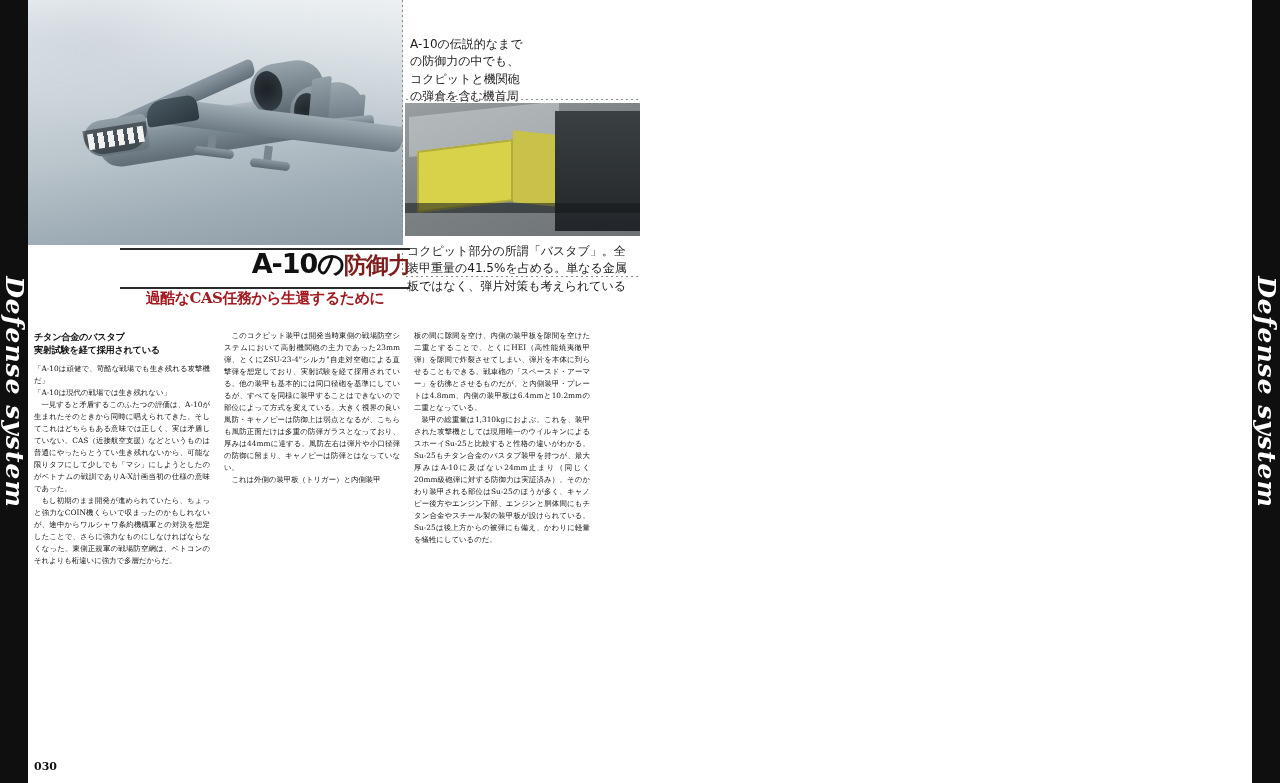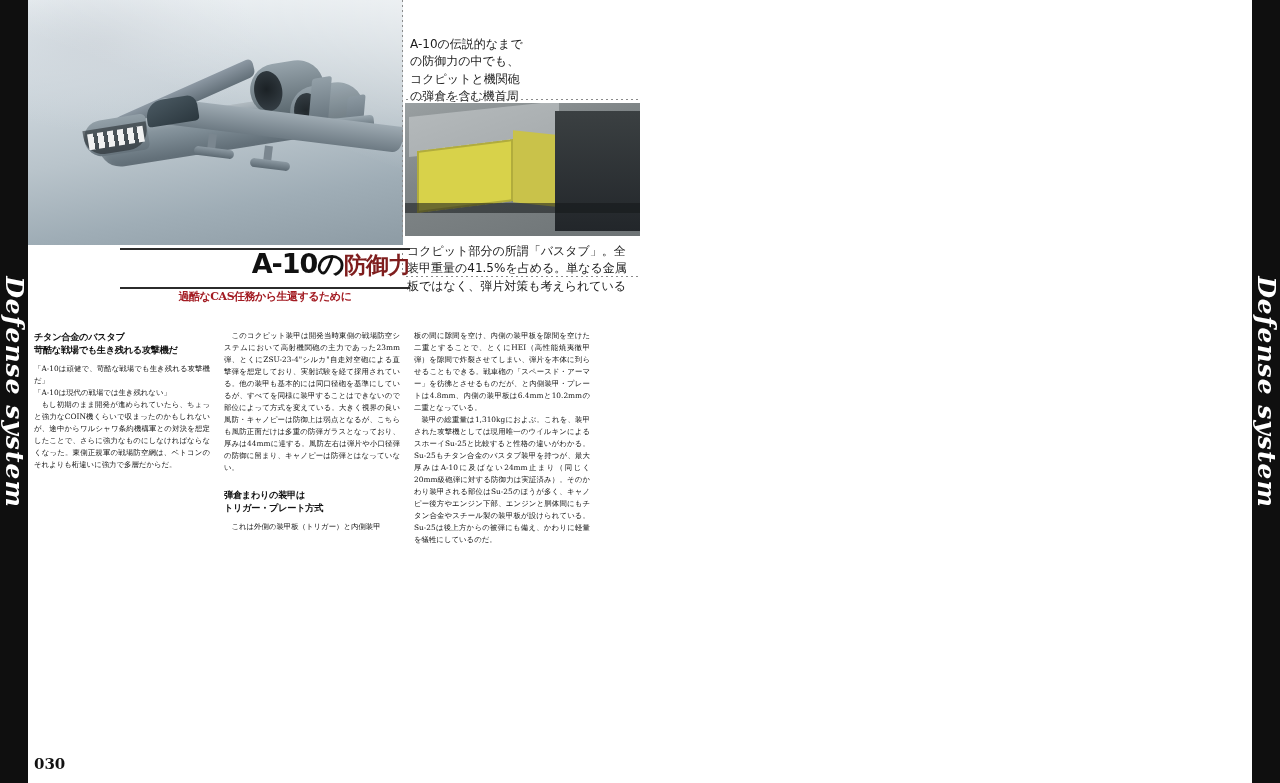--- a/index.html
+++ b/index.html
@@ -25,21 +25,21 @@
     white-space:nowrap;font-style:italic;font-weight:bold;
     font-size:25px;letter-spacing:1px;
     font-family:"DejaVu Serif","Liberation Serif",serif;
   }
   .side-tab-left{left:0;}
   .side-tab-left .vtxt{transform:translate(-50%,-50%) rotate(90deg);}
   .side-tab-right{right:0;}
   .side-tab-right .vtxt{transform:translate(-50%,-50%) rotate(90deg);}
 
   .folio{
-    position:absolute;left:34px;bottom:10px;font-size:15px;font-weight:bold;
+    position:absolute;left:34px;bottom:10px;font-size:11px;font-weight:bold;
     font-family:"DejaVu Serif","Liberation Serif",serif;color:#111;z-index:45;
   }
 
   
   .hero{
     position:absolute;left:28px;top:0;width:375px;height:245px;
     background:
       radial-gradient(ellipse 70% 60% at 20% 18%, #cfd6dc 0%, rgba(207,214,220,0) 60%),
       linear-gradient(170deg,#e8eef2 0%,#cfd8de 28%,#b9c4cb 55%,#9fadb6 78%,#8d9ba4 100%);
     overflow:hidden;
@@ -147,21 +147,21 @@
   .headline .main{
     position:absolute;right:0;top:2px;white-space:nowrap;
     font-family:"DejaVu Sans","Liberation Sans",sans-serif;font-weight:bold;
     font-size:27px;letter-spacing:-1px;color:#111;line-height:1.05;
   }
   .headline .main .grn{color:#7f1d1d;font-size:23px;}
   .headline .rule-mid{position:absolute;left:0;top:39px;width:290px;height:2px;background:#2b2b2b;}
   .headline .sub{
     position:absolute;left:0;top:41px;width:290px;text-align:center;white-space:nowrap;
     font-family:"DejaVu Serif","Liberation Serif",serif;font-weight:bold;
-    font-size:11px;color:#a31b22;letter-spacing:-0.5px;
+    font-size:15px;color:#a31b22;letter-spacing:-0.5px;
   }
 
   
   .col{
     position:absolute;font-family:"DejaVu Serif","Liberation Serif",serif;
     font-size:7.4px;line-height:1.62;color:#121212;text-align:justify;
   }
   .col p{margin:0 0 0 0;text-indent:1em;}
   .col p.noind{text-indent:0;}
   .sub-head{
@@ -235,33 +235,30 @@
       <div class="main">
         <span>A-10の</span><span class="grn">防御力</span>
       </div>
       <div class="rule-mid"></div>
       <div class="sub">過酷なCAS任務から生還するために</div>
     </div>
 
     <div class="col lc1">
       <div class="sub-head">
         <span>チタン合金のバスタブ</span><br>
-        <span>苛酷な戦場でも生き残れる攻撃機だ</span>
+        <span>実射試験を経て採用されている</span>
       </div>
       <p class="noind">「A-10は頑健で、苛酷な戦場でも生き残れる攻撃機だ」</p>
       <p class="noind">「A-10は現代の戦場では生き残れない」</p>
+      <p>一見すると矛盾するこのふたつの評価は、A-10が生まれたそのときから同時に唱えられてきた。そしてこれはどちらもある意味では正しく、実は矛盾していない。CAS（近接航空支援）などというものは普通にやったらとうてい生き残れないから、可能な限りタフにして少しでも「マシ」にしようとしたのがベトナムの戦訓でありA-X計画当初の仕様の意味であった。</p>
       <p>もし初期のまま開発が進められていたら、ちょっと強力なCOIN機くらいで収まったのかもしれないが、途中からワルシャワ条約機構軍との対決を想定したことで、さらに強力なものにしなければならなくなった。東側正規軍の戦場防空網は、ベトコンのそれよりも桁違いに強力で多層だからだ。</p>
     </div>
 
     <div class="col lc2">
       <p>このコクピット装甲は開発当時東側の戦場防空システムにおいて高射機関砲の主力であった23mm弾、とくにZSU-23-4"シルカ"自走対空砲による直撃弾を想定しており、実射試験を経て採用されている。他の装甲も基本的には同口径砲を基準にしているが、すべてを同様に装甲することはできないので部位によって方式を変えている。大きく視界の良い風防・キャノピーは防御上は弱点となるが、こちらも風防正面だけは多重の防弾ガラスとなっており、厚みは44mmに達する。風防左右は弾片や小口径弾の防御に留まり、キャノピーは防弾とはなっていない。</p>
-      <div class="sub-head spaced">
-        <span>弾倉まわりの装甲は</span><br>
-        <span>トリガー・プレート方式</span>
-      </div>
       <p>これは外側の装甲板（トリガー）と内側装甲</p>
     </div>
 
     <div class="col lc3">
       <p class="noind">板の間に隙間を空け、内側の装甲板を隙間を空けた二重とすることで、とくにHEI（高性能焼夷徹甲弾）を隙間で炸裂させてしまい、弾片を本体に到らせることもできる。戦車砲の「スペースド・アーマー」を彷彿とさせるものだが、と内側装甲・プレートは4.8mm、内側の装甲板は6.4mmと10.2mmの二重となっている。</p>
       <p>装甲の総重量は1,310kgにおよぶ。これを、装甲された攻撃機としては現用唯一のウイルキンによるスホーイSu-25と比較すると性格の違いがわかる。Su-25もチタン合金のバスタブ装甲を持つが、最大厚みはA-10に及ばない24mm止まり（同じく20mm級砲弾に対する防御力は実証済み）。そのかわり装甲される部位はSu-25のほうが多く、キャノピー後方やエンジン下部、エンジンと胴体間にもチタン合金やスチール製の装甲板が設けられている。Su-25は後上方からの被弾にも備え、かわりに軽量を犠牲にしているのだ。</p>
     </div>
   </div>
 
   <div class="page page-right">

